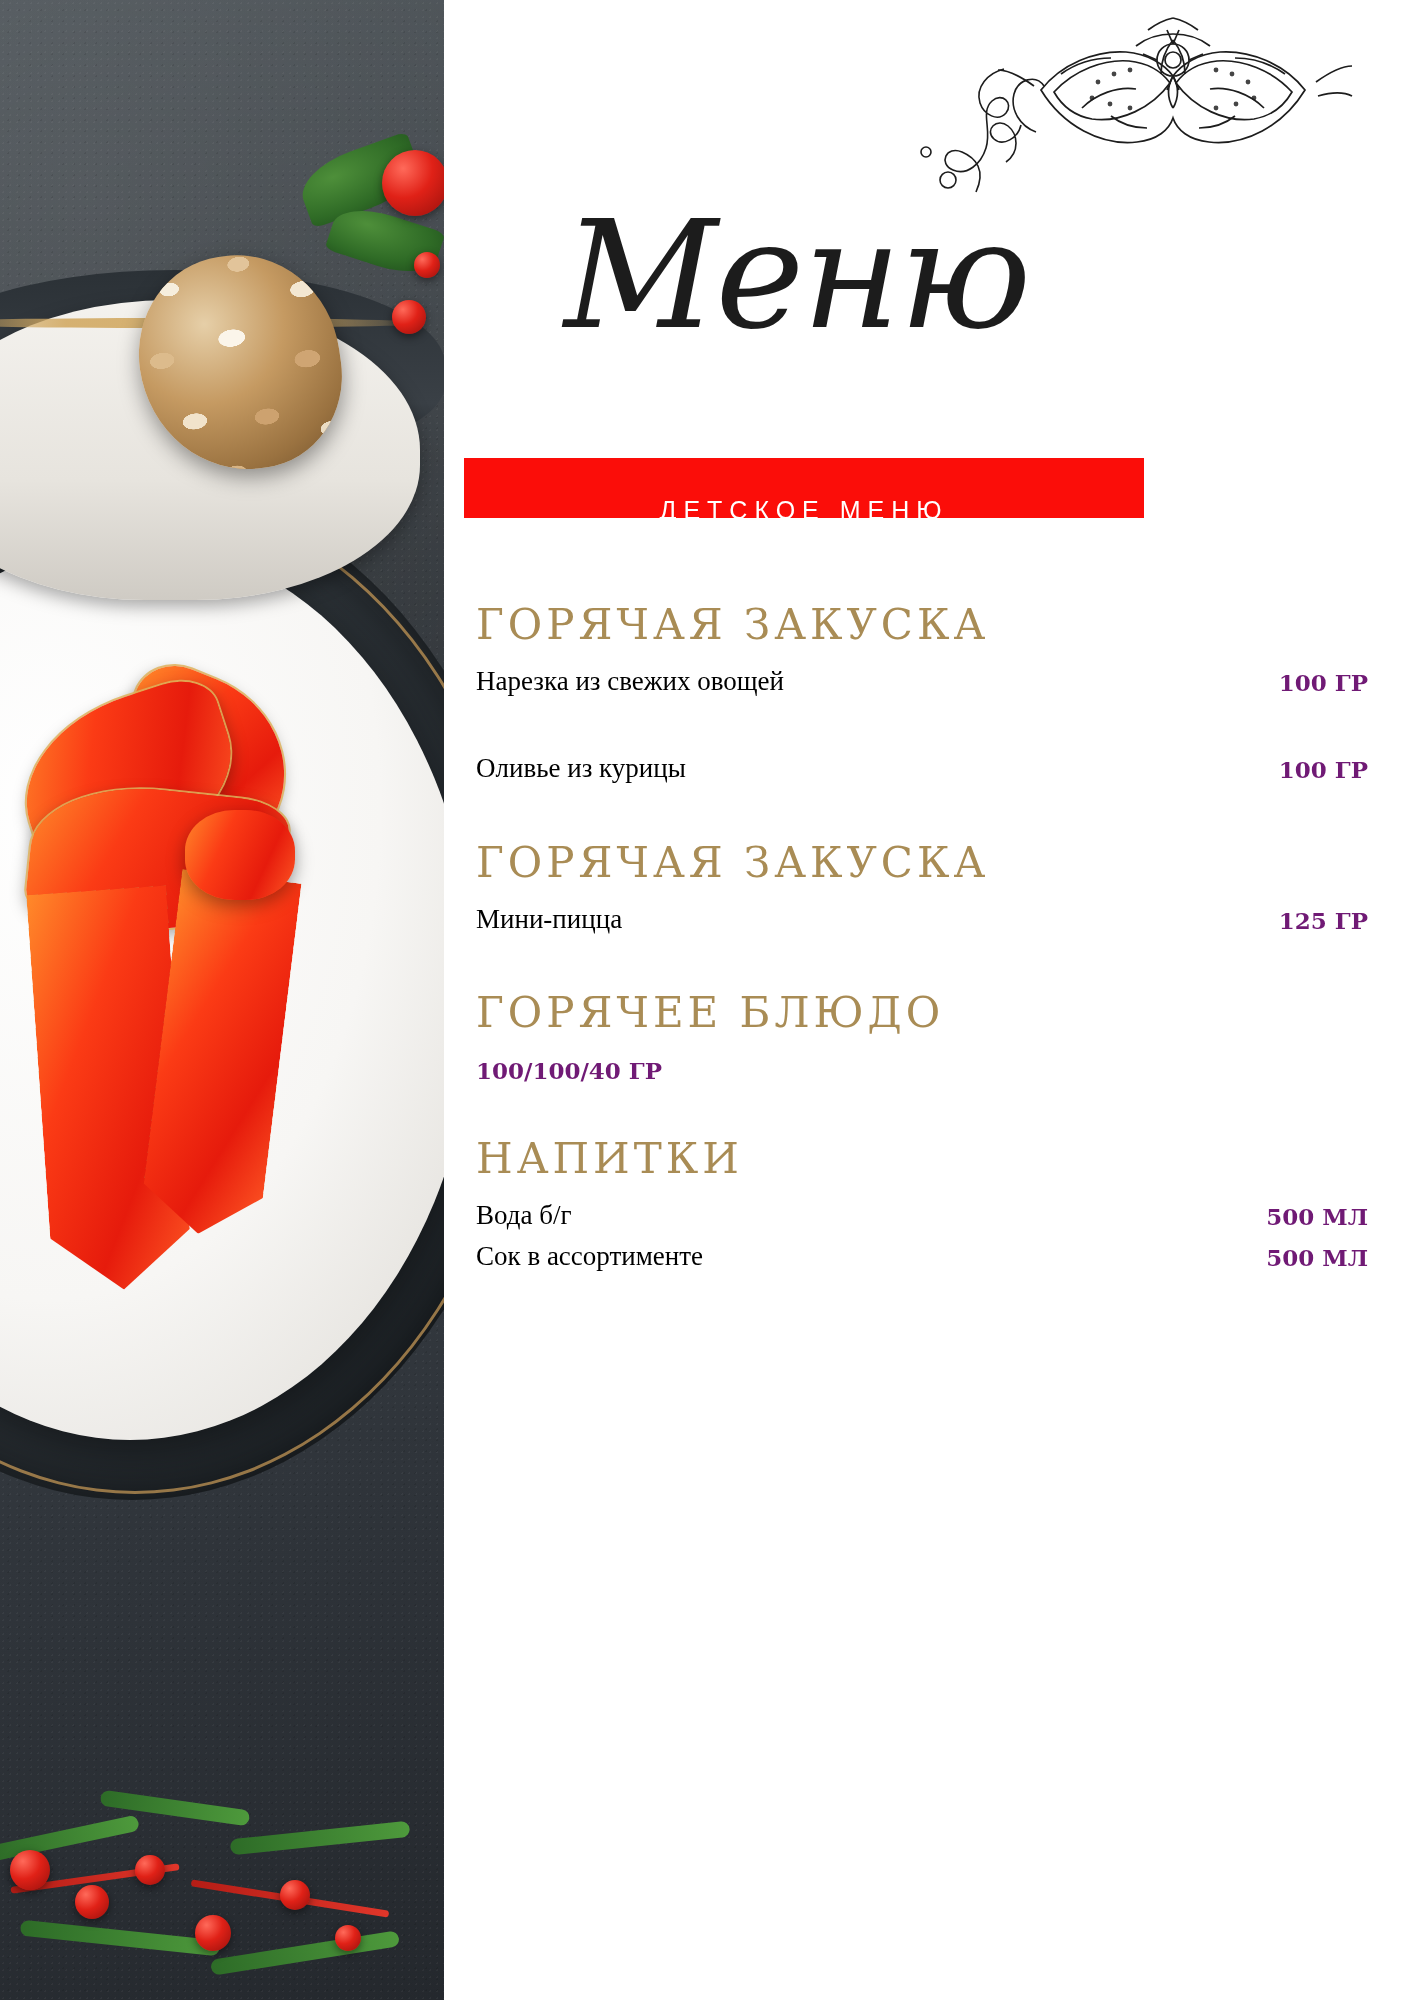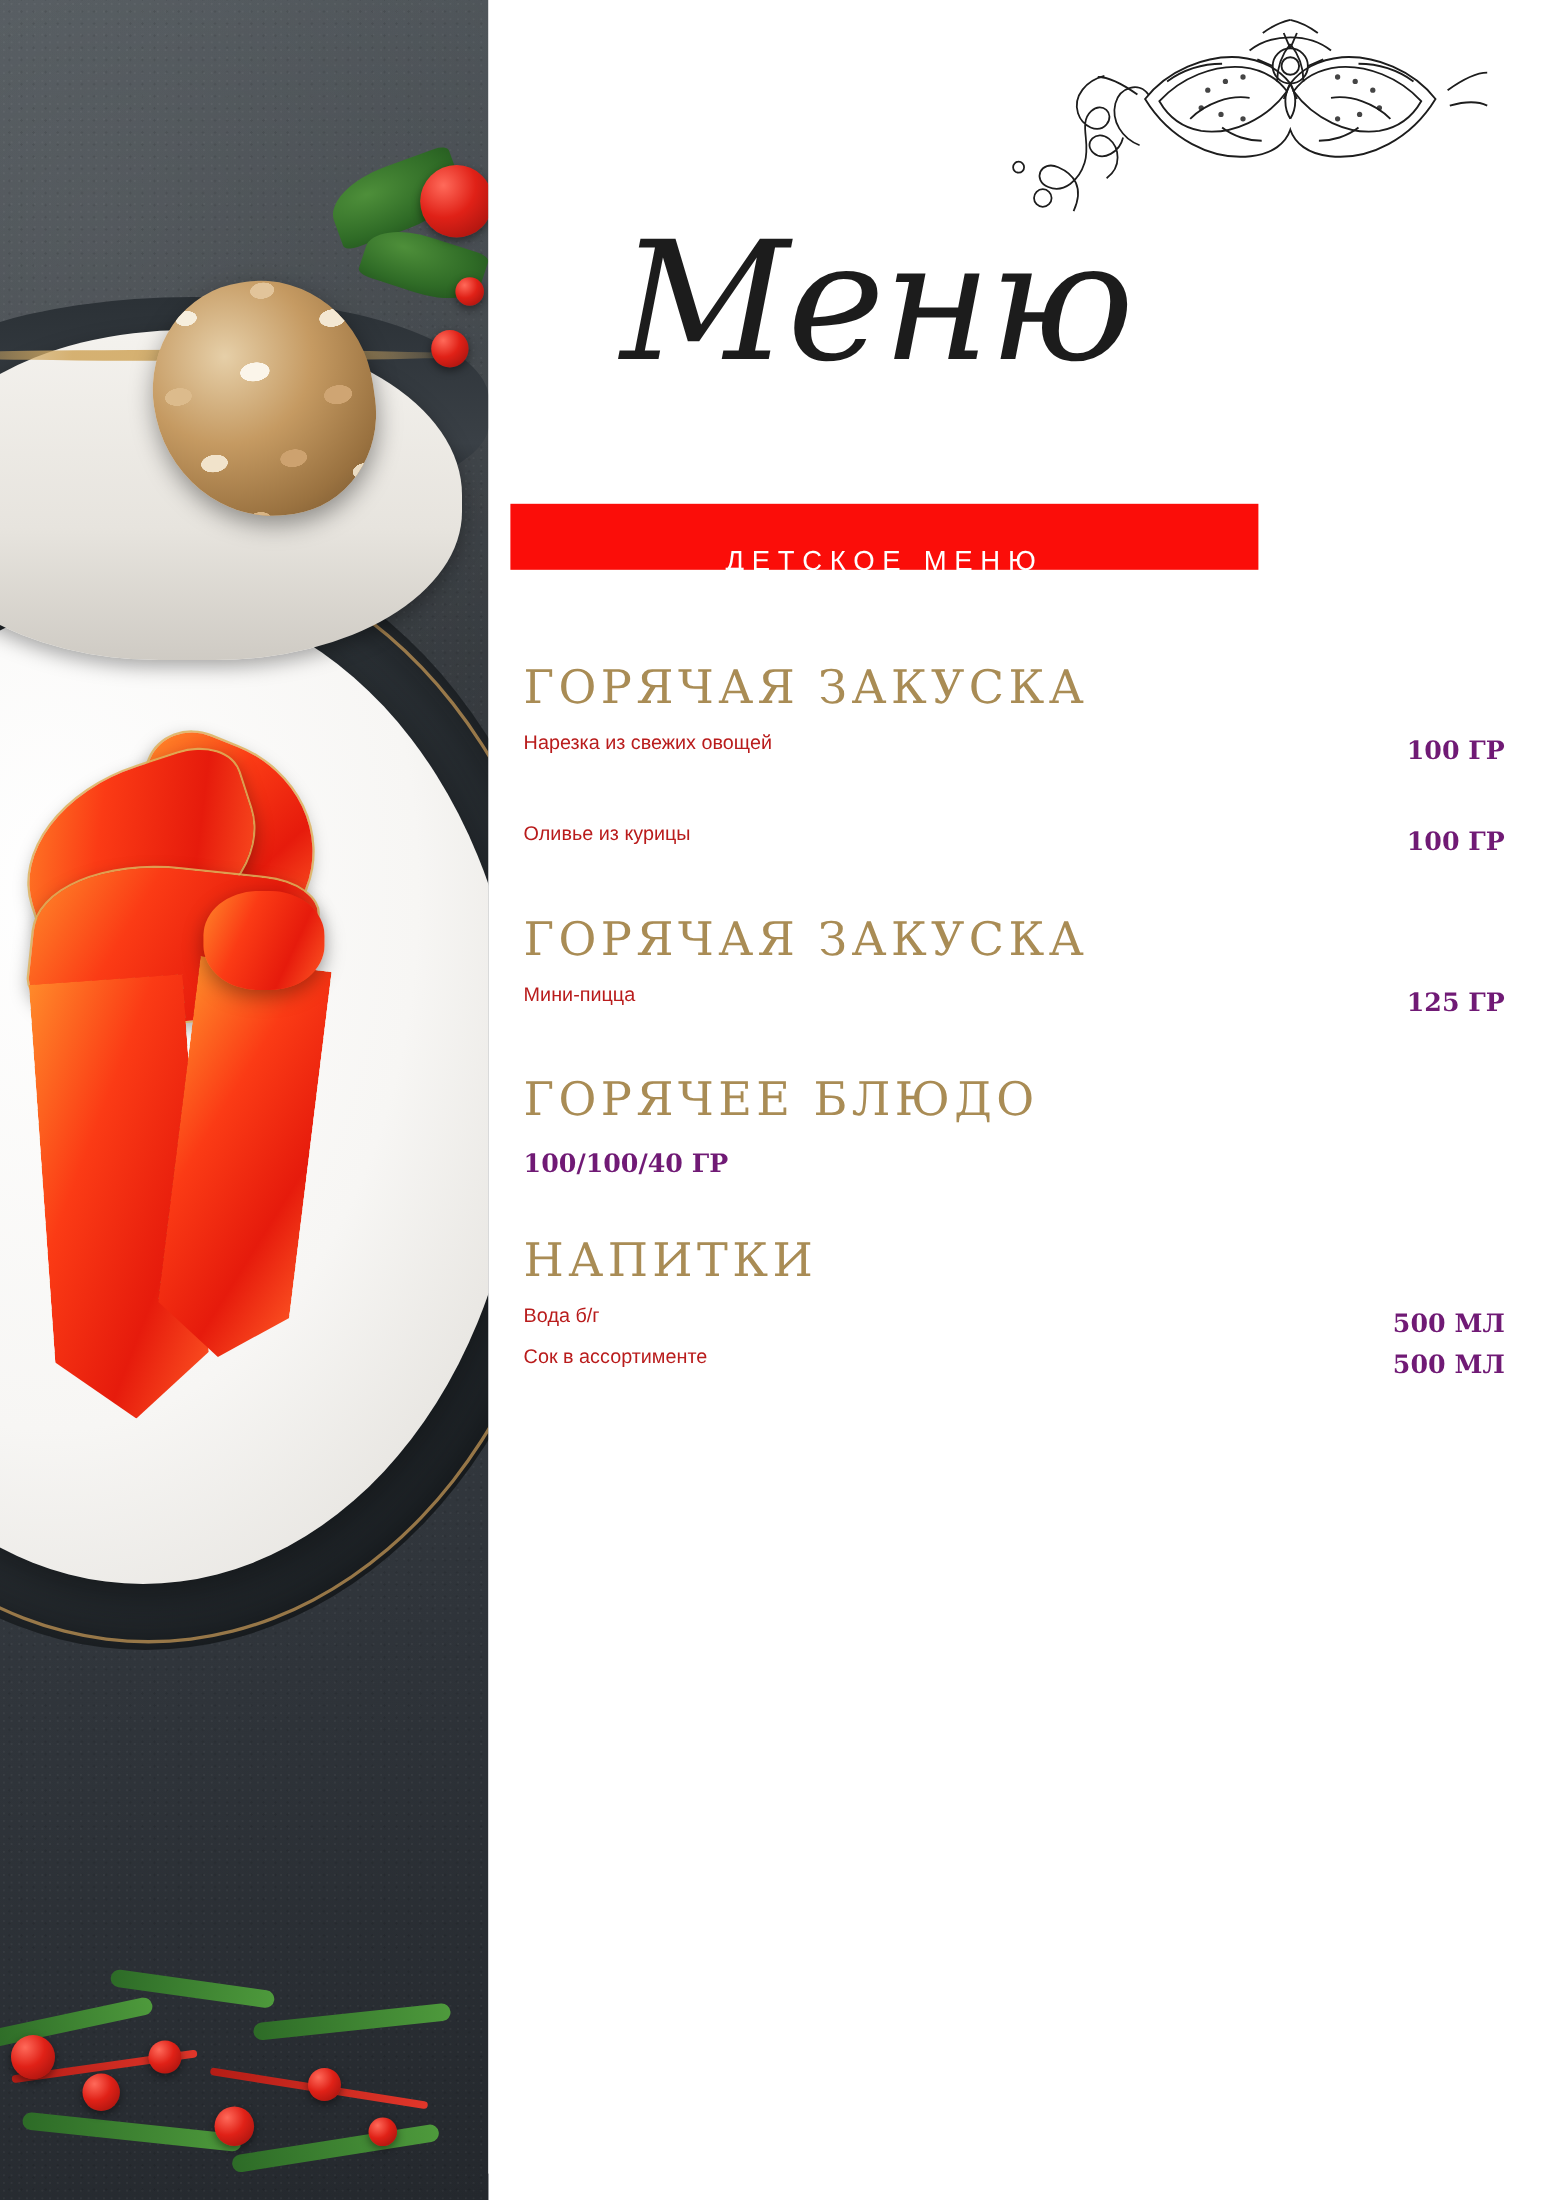--- a/index.html
+++ b/index.html
@@ -256,23 +256,23 @@
     margin: 0 0 14px 8px;
     white-space: nowrap;
   }
   .item-row {
     display: flex;
     align-items: flex-start;
     justify-content: space-between;
     margin: 0 0 4px 8px;
   }
   .item-name {
-    font-family: Liberation Sans, sans-serif;
-    font-size: 18px;
-    color: #b91c1c;
+    font-family: Liberation Serif, serif;
+    font-size: 27px;
+    color: #000000;
     line-height: 1.38;
     max-width: 620px;
   }
   .item-qty {
     font-family: "DejaVu Serif", serif;
     font-weight: bold;
     font-size: 23px;
     color: #701a75;
     white-space: nowrap;
     padding-top: 6px;

